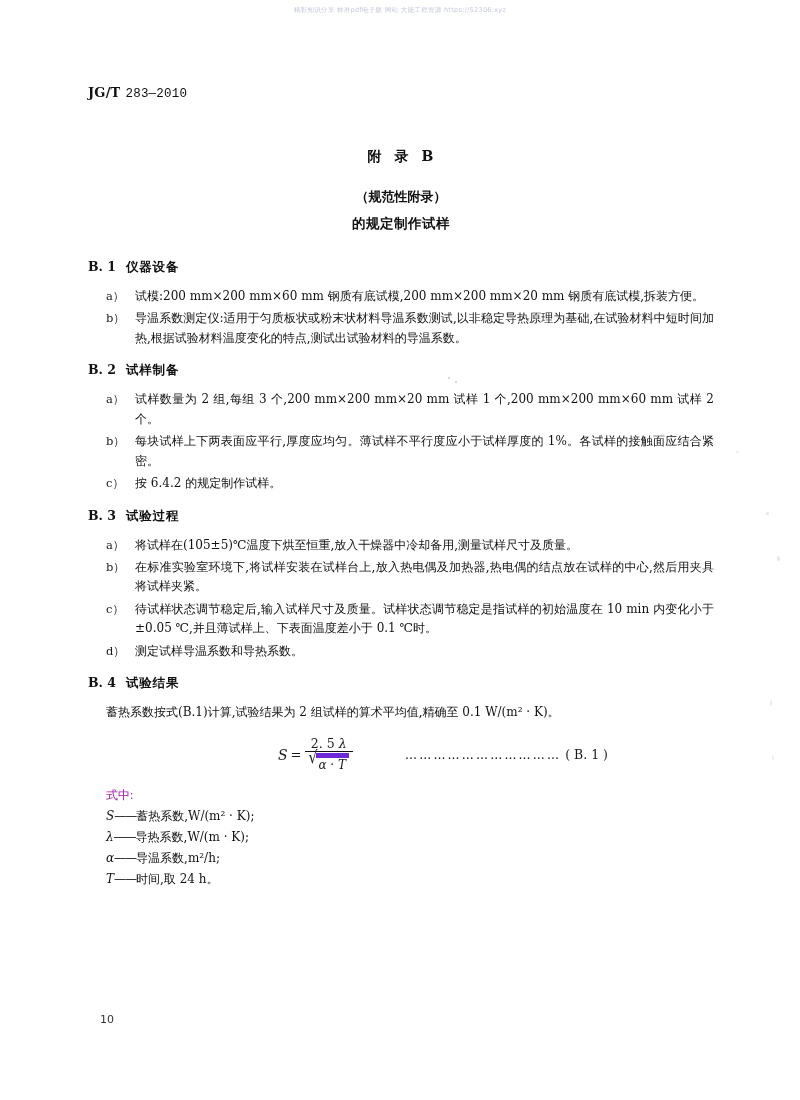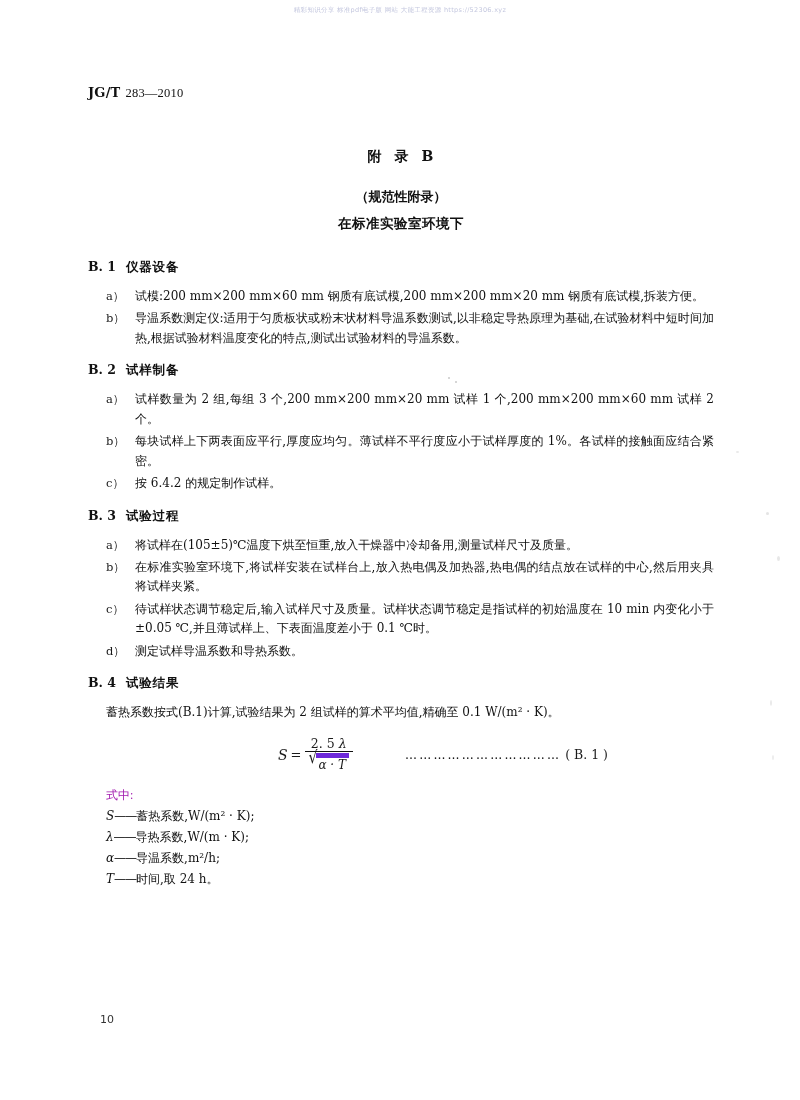--- a/index.html
+++ b/index.html
@@ -79,21 +79,21 @@
     top: 85px;
     left: 88px;
     font-size: 13px;
     font-weight: bold;
     letter-spacing: 0.2px;
     font-family: "DejaVu Serif", "Liberation Serif", serif;
     color: #111;
   }
   .std-header .num {
     font-weight: normal;
-    font-family: Liberation Serif, serif;
+    font-family: Liberation Mono, monospace;
     font-size: 12.5px;
     margin-left: 5px;
   }
 
   
   .content {
     position: absolute;
     top: 148px;
     left: 88px;
     width: 626px;
@@ -294,21 +294,21 @@
   <div class="std-header">
     <span>JG/T</span><span class="num">283—2010</span>
   </div>
 
   <div class="content">
 
     <div class="annex-title">
       <span>附</span><span class="sp"></span><span>录</span><span class="sp"></span><span>B</span>
     </div>
     <div class="annex-sub">（规范性附录）</div>
-    <div class="annex-name">在标准实验室环境下</div>
+    <div class="annex-name">的规定制作试样</div>
 
     <div class="sec-block">
       <div class="sec-head">
         <span class="sec-num">B. 1</span><span class="sec-text">仪器设备</span>
       </div>
       <div class="item">
         <span class="marker">a）</span>
         <span class="itext">试模:200 mm×200 mm×60 mm 钢质有底试模,200 mm×200 mm×20 mm 钢质有底试模,拆装方便。</span>
       </div>
       <div class="item">

